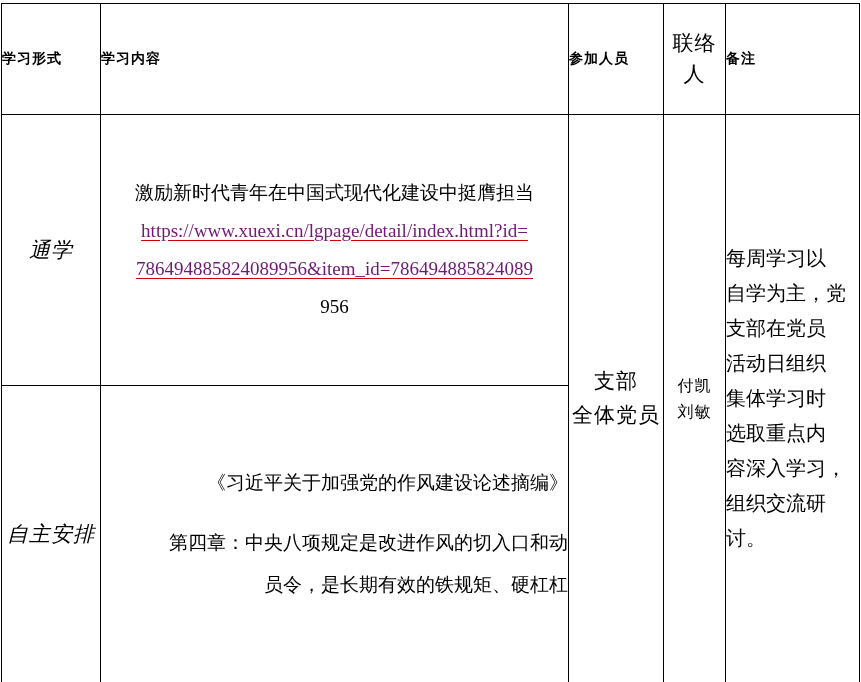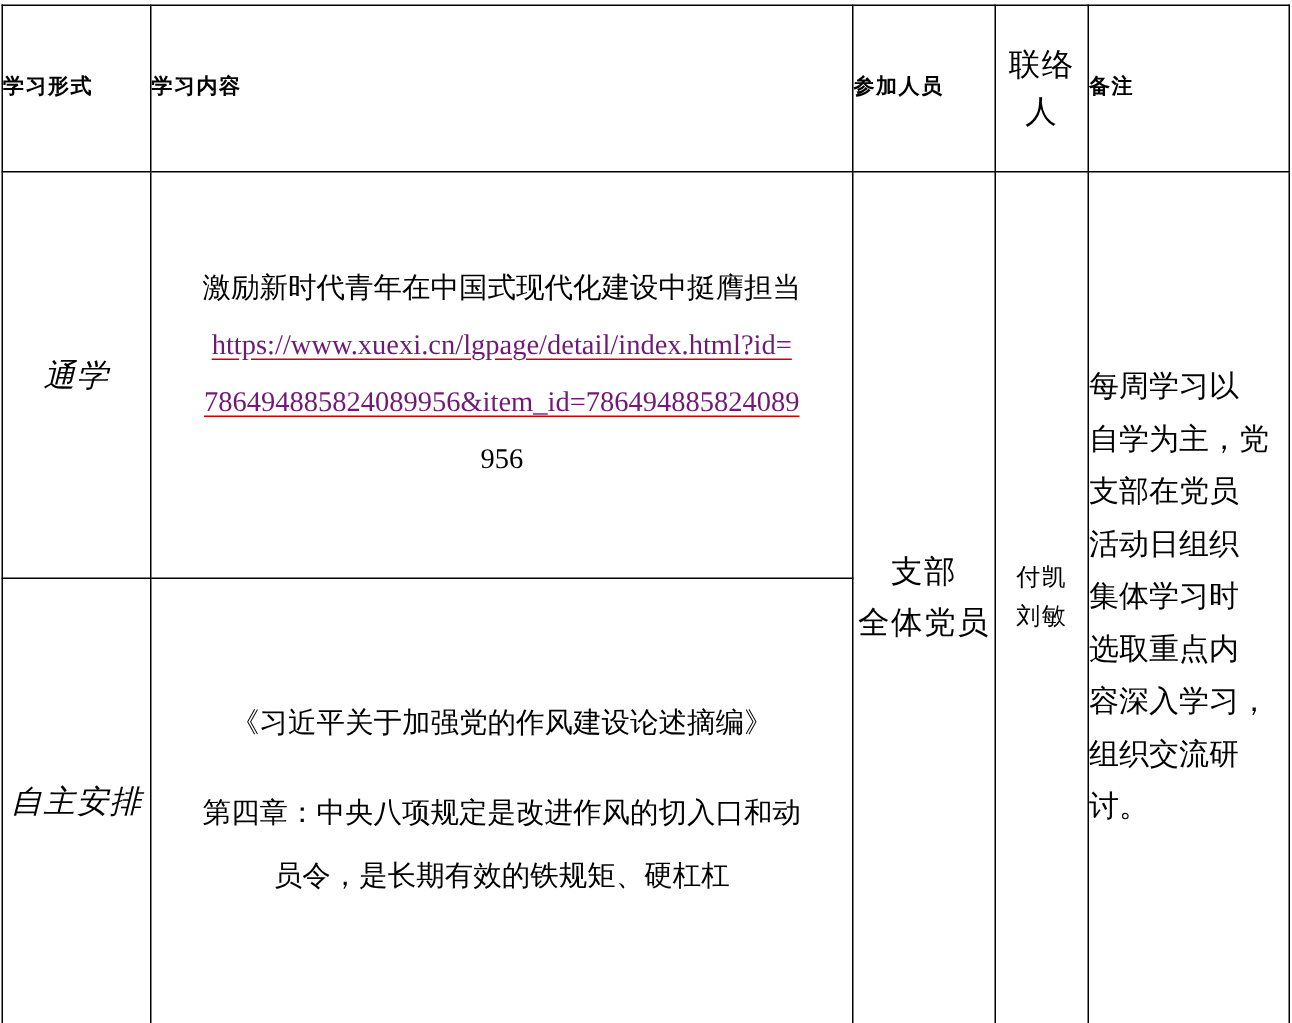--- a/index.html
+++ b/index.html
@@ -69,21 +69,21 @@
   .link-underline {
     text-decoration: underline;
     text-decoration-color: #cc0000;
     text-underline-offset: 3px;
     color: #701a75;
   }
   .content-cell-2 {
     padding: 10px 18px 10px 24px;
     font-size: 19px;
     line-height: 2.2;
-    text-align: center;
+    text-align: right;
   }
   .people-cell {
     text-align: center;
     font-size: 21px;
     line-height: 1.6;
     letter-spacing: 1px;
     font-family: Liberation Serif, serif;
   }
   .contact-cell {
     text-align: center;

